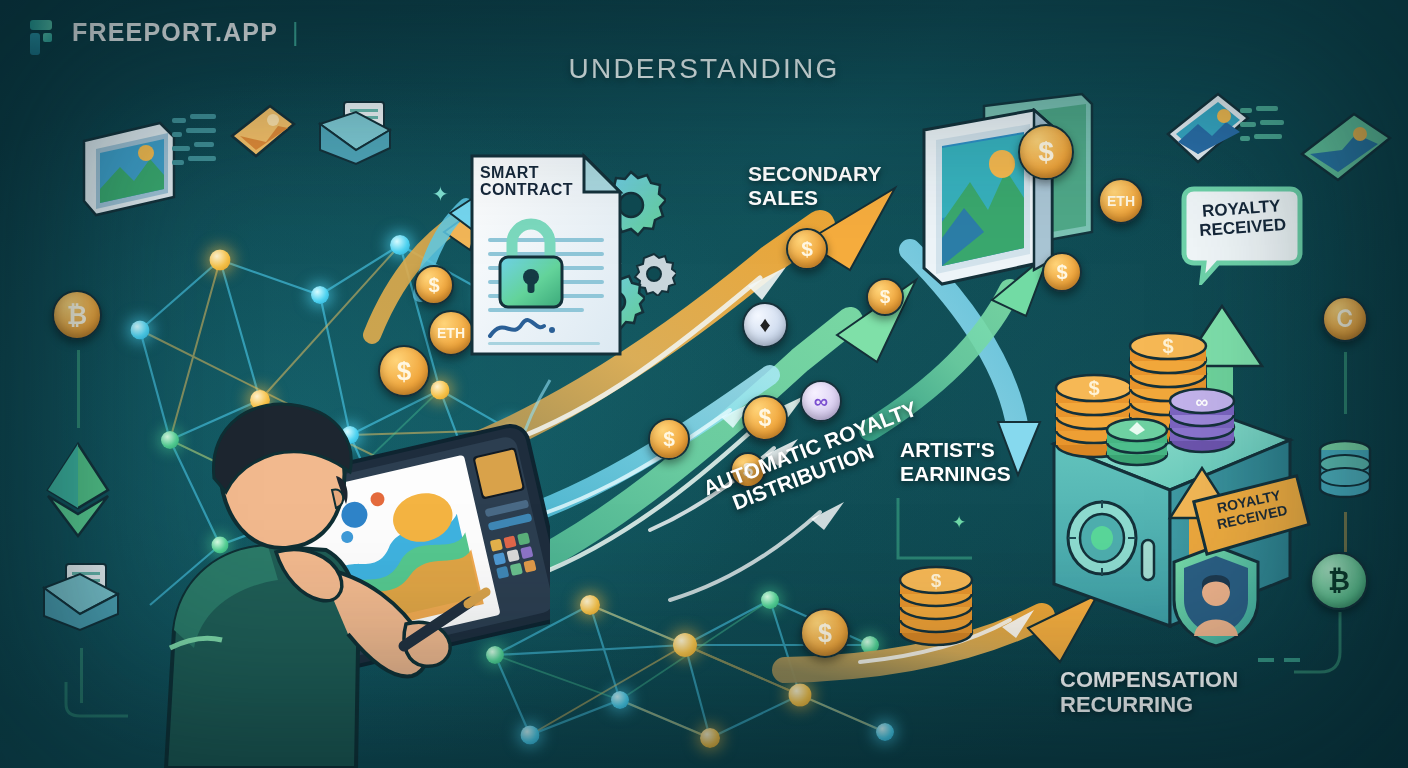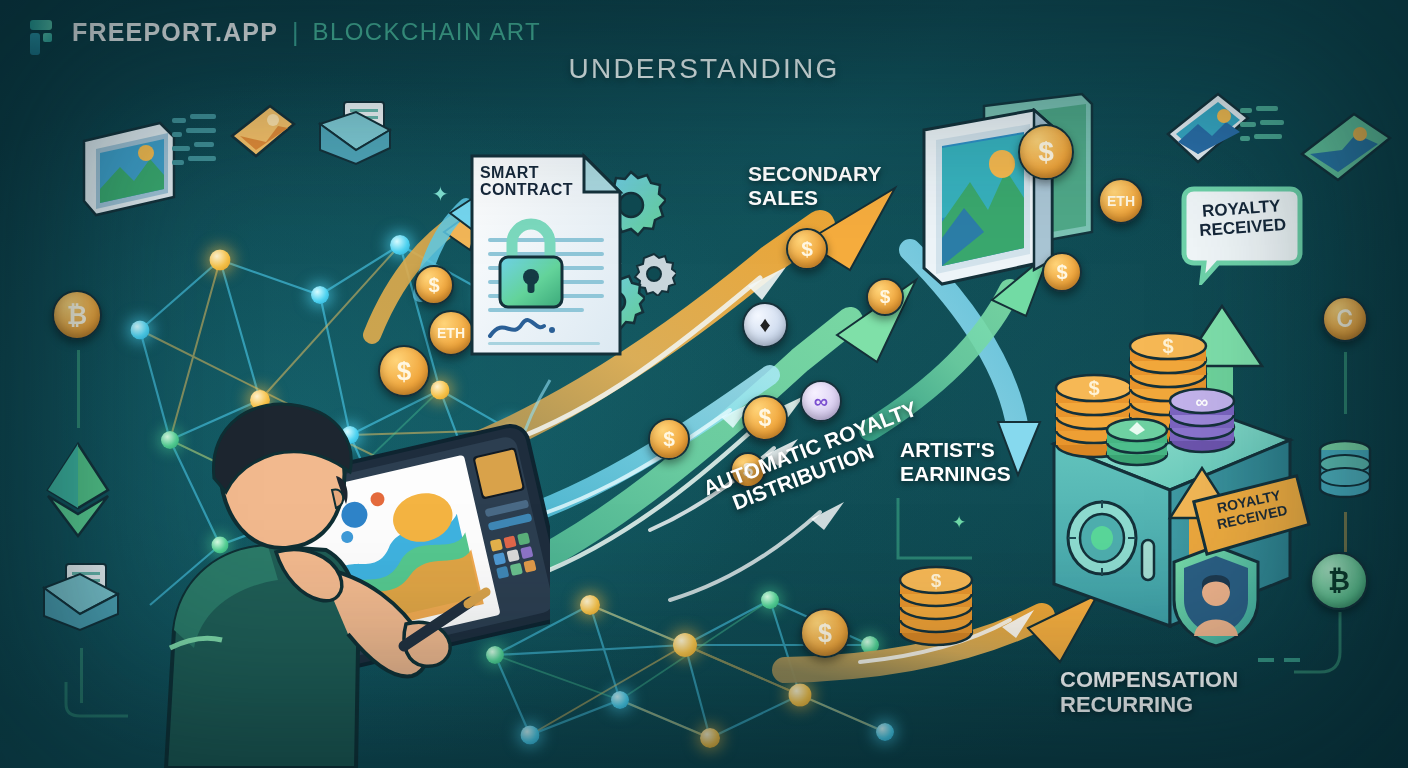--- a/index.html
+++ b/index.html
@@ -653,21 +653,20 @@
   </svg>
 
   <div class="brand">
     <div class="brand-logo">
       <div class="b1"></div>
         <div class="b2"></div>
         <div class="b3"></div>
     </div>
     <div class="brand-txt">FREEPORT.APP</div>
     <div class="brand-sep">|</div>
-    <div class="brand-sub">BLOCKCHAIN ART</div>
   </div>
 
   <div class="title-wrap">
     <div class="title-sub">UNDERSTANDING</div>
   </div>
 
   <div class="vignette"></div>
 </div>
 
 </body></html>

